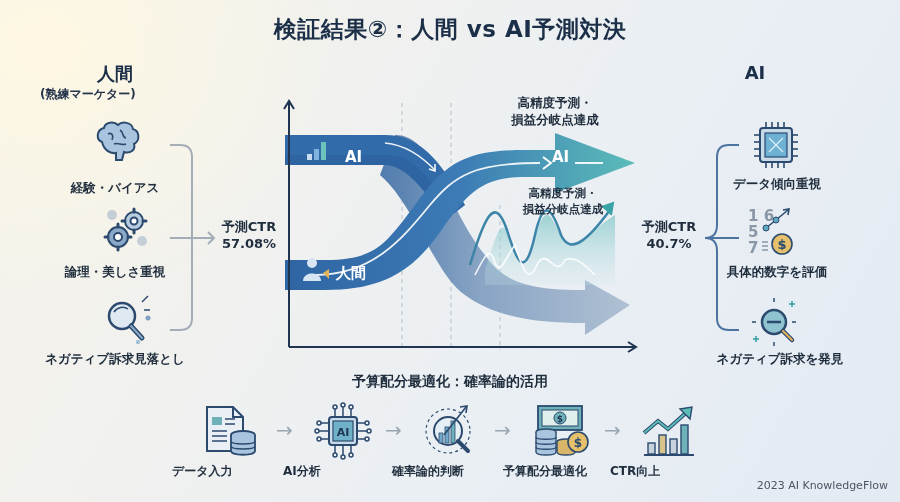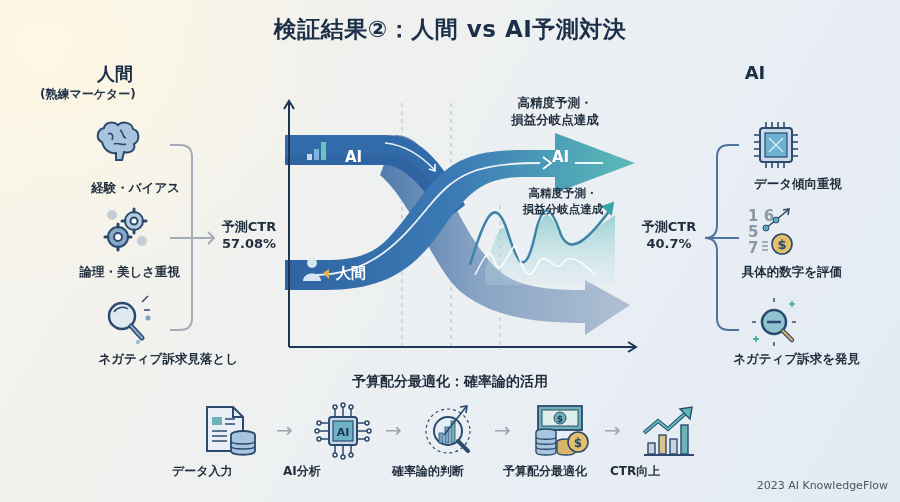--- a/index.html
+++ b/index.html
@@ -15,21 +15,21 @@
     background: radial-gradient(ellipse at 30% 30%, rgba(255,248,225,0.85), rgba(255,248,225,0) 70%);
     pointer-events: none;
   }
   .abs { position: absolute; }
   .title {
     left: 0; top: 14px; width: 900px; text-align: center;
     font-size: 23px; font-weight: bold; color: #1c2f48; letter-spacing: 0.5px;
   }
   .col-title { font-size: 18px; font-weight: bold; color: #1c2f48; text-align: center; }
   .col-sub { font-size: 12px; font-weight: bold; color: #25344a; text-align: left; }
-  .lbl { font-size: 12.5px; font-weight: bold; color: #1f2d3d; text-align: right; white-space: nowrap; }
+  .lbl { font-size: 12.5px; font-weight: bold; color: #1f2d3d; text-align: center; white-space: nowrap; }
   .ctr { font-size: 13px; font-weight: bold; color: #1f2d3d; text-align: center; line-height: 17px; }
   .chart-note { font-size: 12.5px; font-weight: bold; color: #1f2d3d; text-align: center; line-height: 17px; }
   .flow-label { font-size: 15px; font-weight: bold; color: #ffffff; }
   .guide-title { font-size: 14px; font-weight: bold; color: #1f2d3d; left: 0; width: 900px; text-align: center; top: 373px; }
   .step-lbl { font-size: 12px; font-weight: bold; color: #1f2d3d; text-align: left; width: 120px; }
   .footer { right: 12px; bottom: 10px; font-size: 11px; color: #4a5563; }
   .arrow-gray { color: #9aa6b2; font-size: 20px; }
   svg { overflow: visible; }
 </style>
 </head>
@@ -81,21 +81,21 @@
     <circle cx="20" cy="18" r="13" fill="#dfe9f2" stroke="#2b4a6e" stroke-width="2.5"></circle>
     <path d="M12 14 C15 9 22 8 26 11" fill="none" stroke="#2b4a6e" stroke-width="1.5"></path>
     <line x1="29" y1="28" x2="40" y2="40" stroke="#2b4a6e" stroke-width="5" stroke-linecap="round"></line>
     <line x1="29" y1="28" x2="40" y2="40" stroke="#8aa9c8" stroke-width="2" stroke-linecap="round"></line>
     <line x1="40" y1="4" x2="46" y2="-2" stroke="#2b4a6e" stroke-width="1.5"></line>
     <line x1="42" y1="12" x2="48" y2="12" stroke="#2b4a6e" stroke-width="1.5"></line>
     <circle cx="46" cy="20" r="2.5" fill="#7fa2c4"></circle>
     <circle cx="36" cy="44" r="2.2" fill="#9fc0d8"></circle>
   </svg>
 </div>
-<div class="abs lbl" style="left:40px; top:351px; width:150px;margin-left:48px;">ネガティブ訴求見落とし</div>
+<div class="abs lbl" style="left:40px; top:351px; width:150px;">ネガティブ訴求見落とし</div>
 
 <div class="abs" style="left:168px; top:145px;">
   <svg width="50" height="185" viewBox="0 0 50 185">
     <path d="M2 0 H12 Q24 0 24 12 V173 Q24 185 12 185 H2" fill="none" stroke="#a4adb7" stroke-width="2"></path>
     <path d="M2 93 H46 M40 87 L46 93 L40 99" fill="none" stroke="#a4adb7" stroke-width="2"></path>
   </svg>
 </div>
 <div class="abs ctr" style="left:214px; top:218px; width:70px;">
   <div>予測CTR</div>
   <div>57.08%</div>

